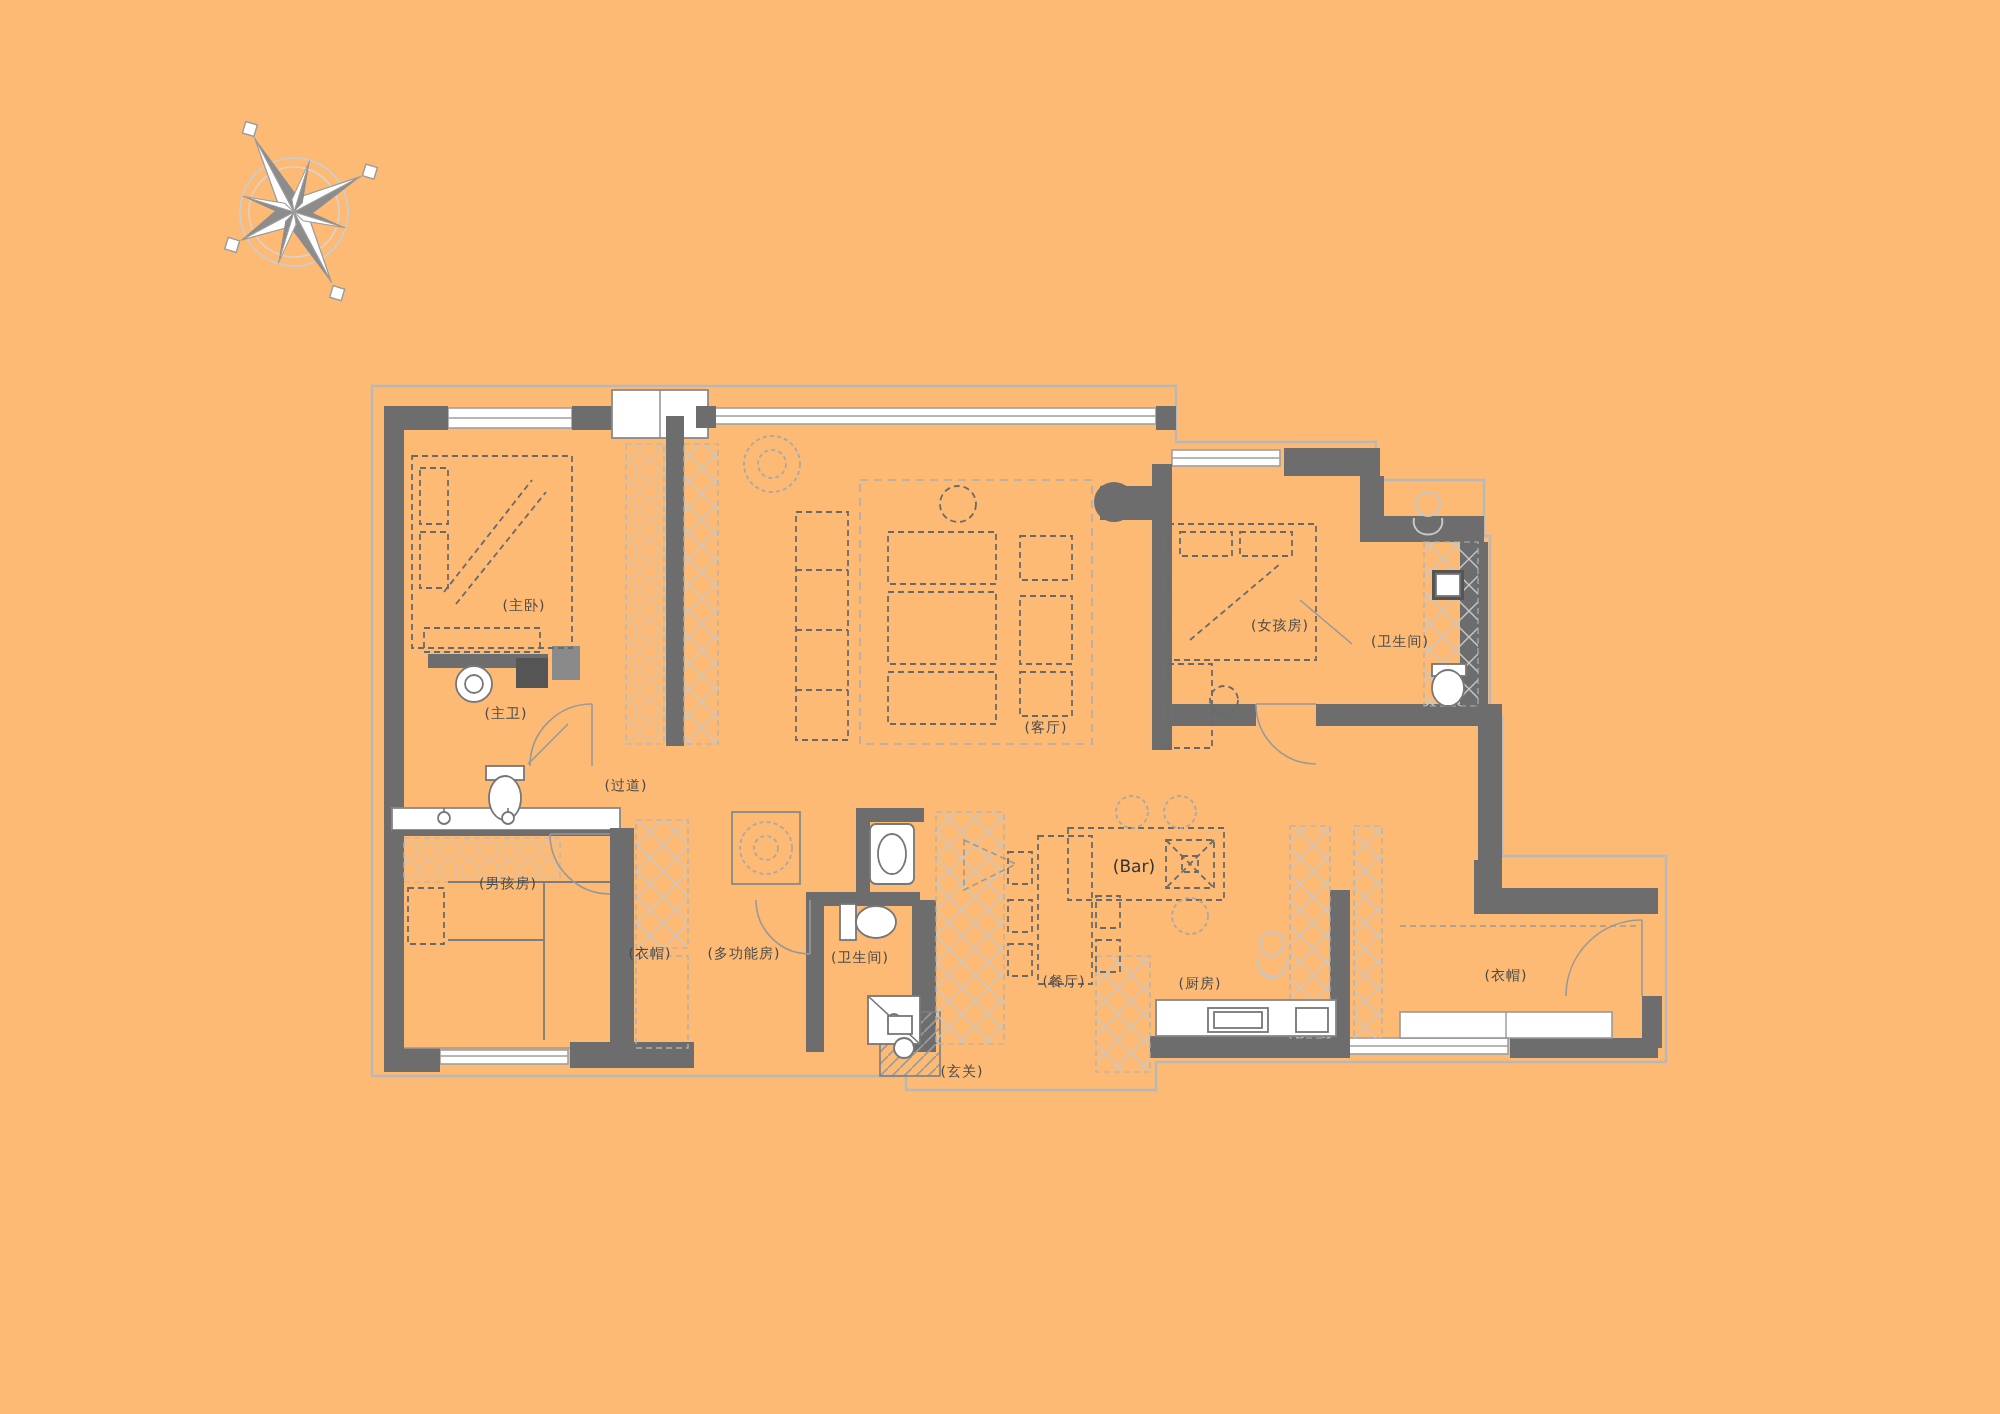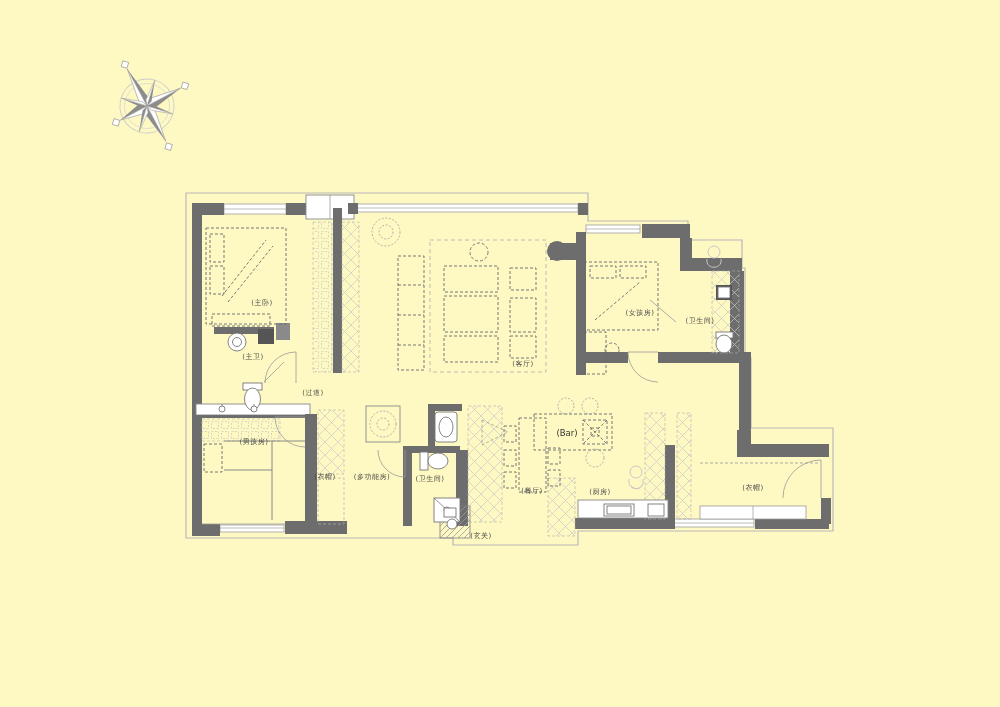--- a/index.html
+++ b/index.html
@@ -1,16 +1,16 @@
 <!DOCTYPE html>
 <html><head>
 <meta charset="utf-8">
 <style>
   html,body{margin:0;padding:0;background:#ffffff;}
-  .canvas{position:relative;width:1000px;height:707px;background:#fef9c3;overflow:hidden;
+  .canvas{position:relative;width:1000px;height:707px;background:#fdba74;overflow:hidden;
           font-family:"DejaVu Sans",sans-serif;}
   svg{position:absolute;left:0;top:0;}
   .rlabel{font-size:7px;fill:#4a4a4a;text-anchor:middle;letter-spacing:0.5px;}
   .rlabel-big{font-size:8.5px;fill:#333;text-anchor:middle;}
   .wall{fill:#6d6d6d;stroke:none;}
   .wall-dark{fill:#555;}
   .thin{stroke:#9f9f9f;stroke-width:0.8;fill:#fff;}
   .outline{stroke:#b8b8b8;stroke-width:1.2;fill:none;}
   .dash{stroke:#6a6a6a;stroke-width:0.9;fill:none;stroke-dasharray:3 2;}
   .dashlite{stroke:#9a9a9a;stroke-width:0.8;fill:none;stroke-dasharray:3 2;}

